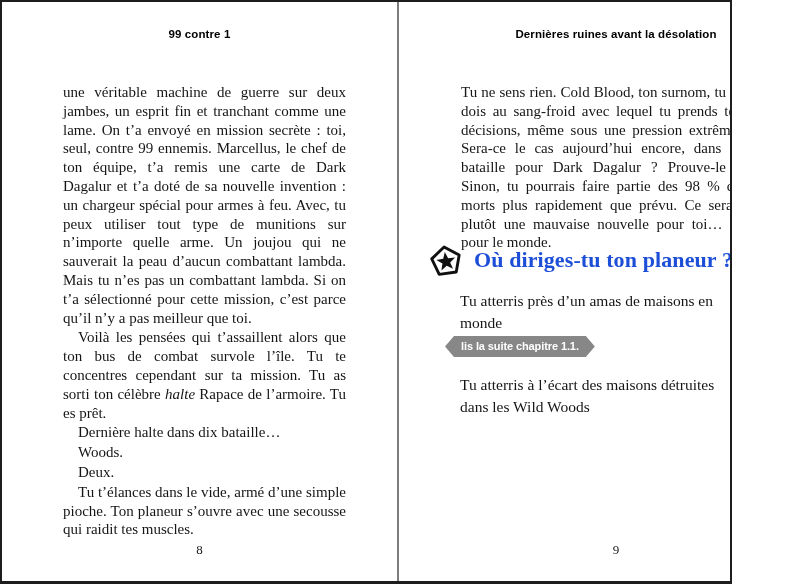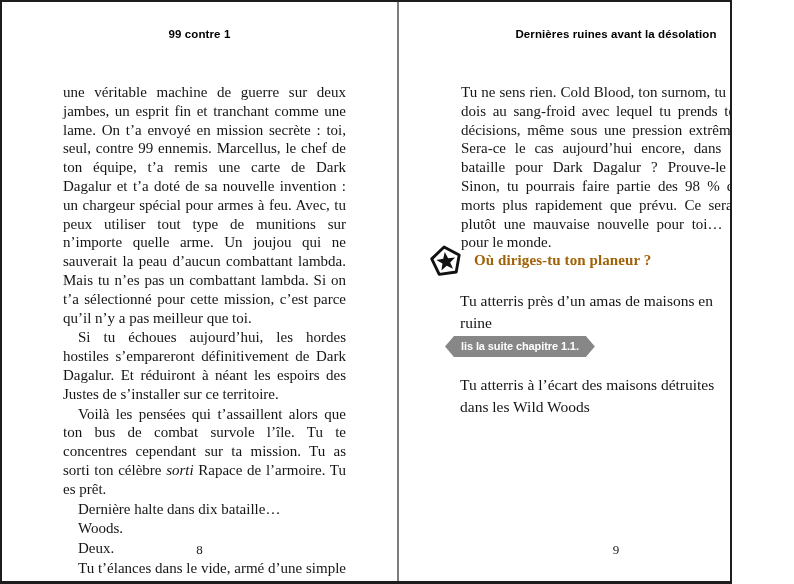--- a/index.html
+++ b/index.html
@@ -33,21 +33,21 @@
   .body-text p.indent{text-indent:15px;}
   .italic{font-style:italic;}
   .question-block{
     position:absolute;top:241px;left:30px;
     display:flex;align-items:center;gap:11px;
   }
   .q-icon{width:34px;height:34px;flex:0 0 auto;display:block;}
   .q-icon svg{display:block;width:34px;height:34px;}
   .q-text{
     font-family:"Liberation Serif", serif;
-    font-weight:bold;font-size:15px;color:#a16207;
+    font-weight:bold;font-size:22px;color:#1d4ed8;
     letter-spacing:.1px;white-space:nowrap;
   }
   .choices{position:absolute;top:288px;left:46px;width:292px;}
   .choice{margin:0 0 17px 0;}
   .choice-text{
     margin:0 0 2px 15px;font-size:15.5px;line-height:22px;
     font-family:"Liberation Serif", serif;
   }
   .badge{
     display:inline-block;
@@ -66,22 +66,21 @@
 </style>
 </head>
 <body>
 
 <div class="spread">
 
   <div class="page left">
     <div class="running-header">99 contre 1</div>
     <div class="body-text" id="left-paras">
         <p><span>une véritable machine de guerre sur deux jambes, un esprit fin et tranchant comme une lame. On t’a envoyé en mission secrète : toi, seul, contre 99 ennemis. Marcellus, le chef de ton équipe, t’a remis une carte de Dark Dagalur et t’a doté de sa nouvelle invention : un chargeur spécial pour armes à feu. Avec, tu peux utiliser tout type de munitions sur n’importe quelle arme. Un joujou qui ne sauverait la peau d’aucun combattant lambda. Mais tu n’es pas un combattant lambda. Si on t’a sélectionné pour cette mission, c’est parce qu’il n’y a pas meilleur que toi.</span></p>
-        <p class="indent"><span>Si tu échoues aujourd’hui, les hordes hostiles s’empareront définitivement de Dark Dagalur. Et réduiront à néant les espoirs des Justes de s’installer sur ce territoire.</span></p>
-        <p class="indent"><span>Voilà les pensées qui t’assaillent alors que ton bus de combat survole l’île. Tu te concentres cependant sur ta mission. Tu as sorti ton célèbre </span><span class="italic">sorti</span><span> Rapace de l’armoire. Tu es prêt.</span></p>
+        <p class="indent"><span>Voilà les pensées qui t’assaillent alors que ton bus de combat survole l’île. Tu te concentres cependant sur ta mission. Tu as sorti ton célèbre </span><span class="italic">halte</span><span> Rapace de l’armoire. Tu es prêt.</span></p>
         <p class="indent"><span>Dernière halte dans dix bataille…</span></p>
         <p class="indent"><span>Woods.</span></p>
         <p class="indent"><span>Deux.</span></p>
         <p class="indent"><span>Tu t’élances dans le vide, armé d’une simple pioche. Ton planeur s’ouvre avec une secousse qui raidit tes muscles.</span></p>
       </div>
     <div class="page-number">8</div>
   </div>
 
   <div class="page right">
     <div class="running-header">Dernières ruines avant la désolation</div>
@@ -95,20 +94,20 @@
           <g transform="rotate(-8 20 21)">
             <path d="M20 4.5 L36.3 16.4 L30.1 35.6 L9.9 35.6 L3.7 16.4 Z" fill="none" stroke="#111" stroke-width="3.4" stroke-linejoin="round"></path>
             <path d="M20 10.5 L22.9 18.2 L31.1 18.5 L24.6 23.6 L26.9 31.5 L20 26.9 L13.1 31.5 L15.4 23.6 L8.9 18.5 L17.1 18.2 Z" fill="#111"></path>
           </g>
         </svg>
       </span>
       <span class="q-text">Où diriges-tu ton planeur ?</span>
     </div>
 
     <div class="choices" id="choices">
-        <div class="choice"><p class="choice-text">Tu atterris près d’un amas de maisons en ruine</p><span class="badge">lis la suite chapitre 1.1.</span></div>
+        <div class="choice"><p class="choice-text">Tu atterris près d’un amas de maisons en monde</p><span class="badge">lis la suite chapitre 1.1.</span></div>
         <div class="choice"><p class="choice-text">Tu atterris à l’écart des maisons détruites dans les Wild Woods</p></div>
       </div>
 
     <div class="page-number">9</div>
   </div>
 
 </div>
 
 </body></html>

